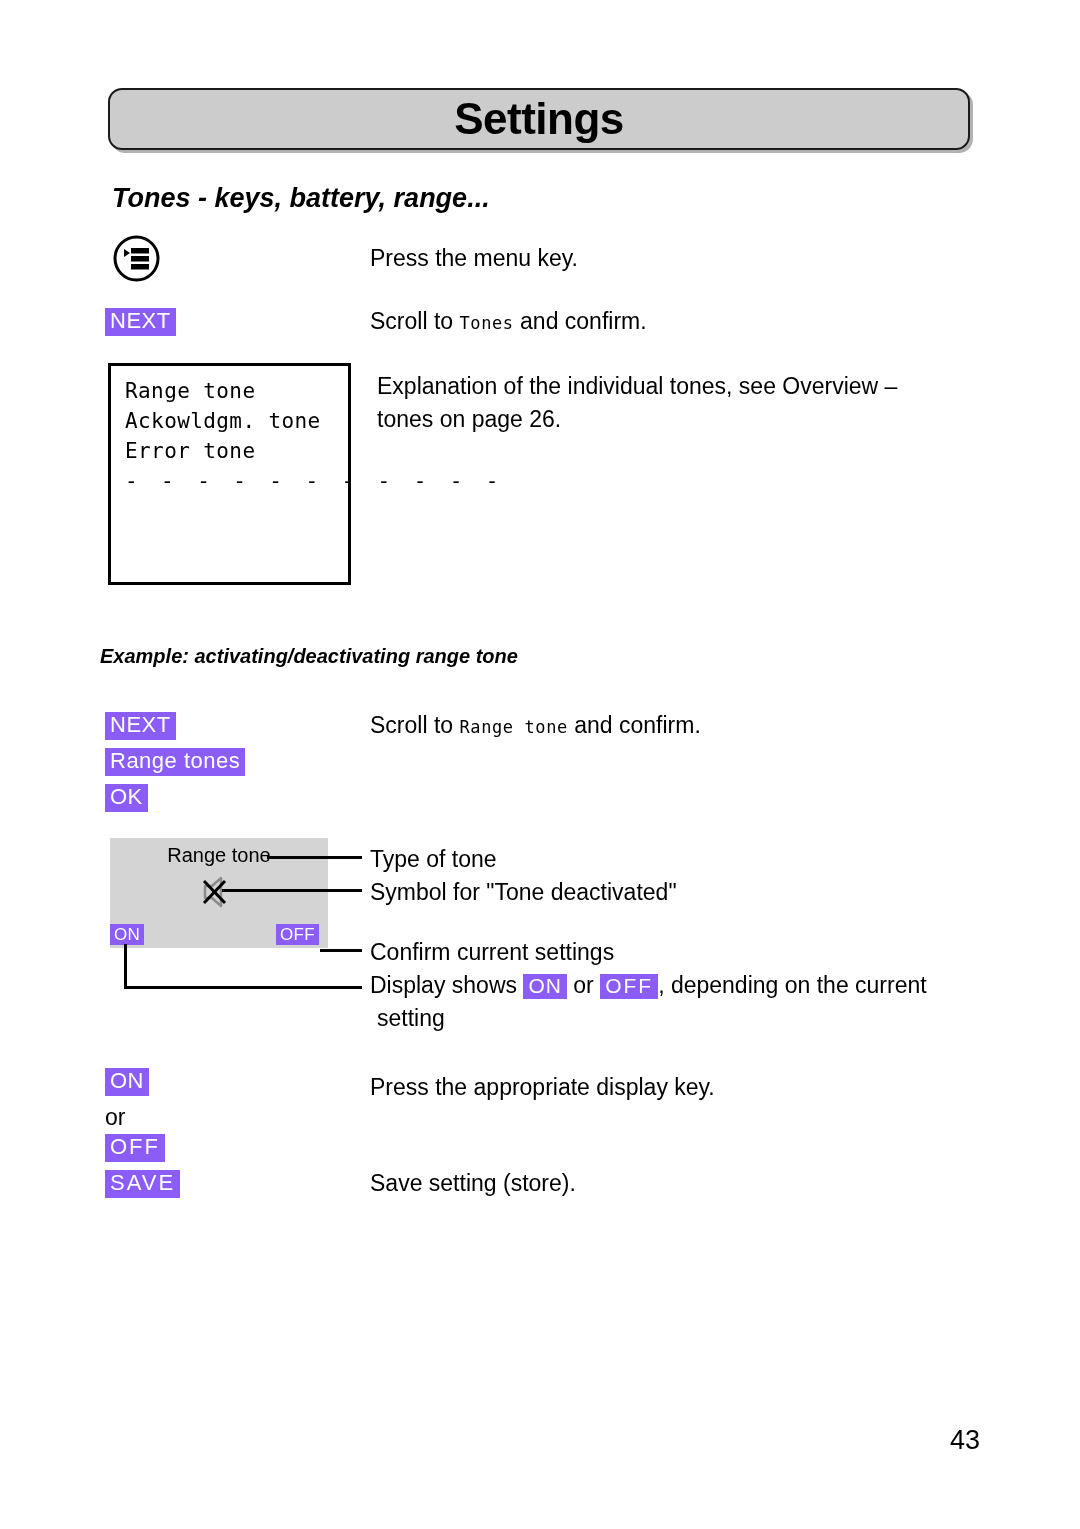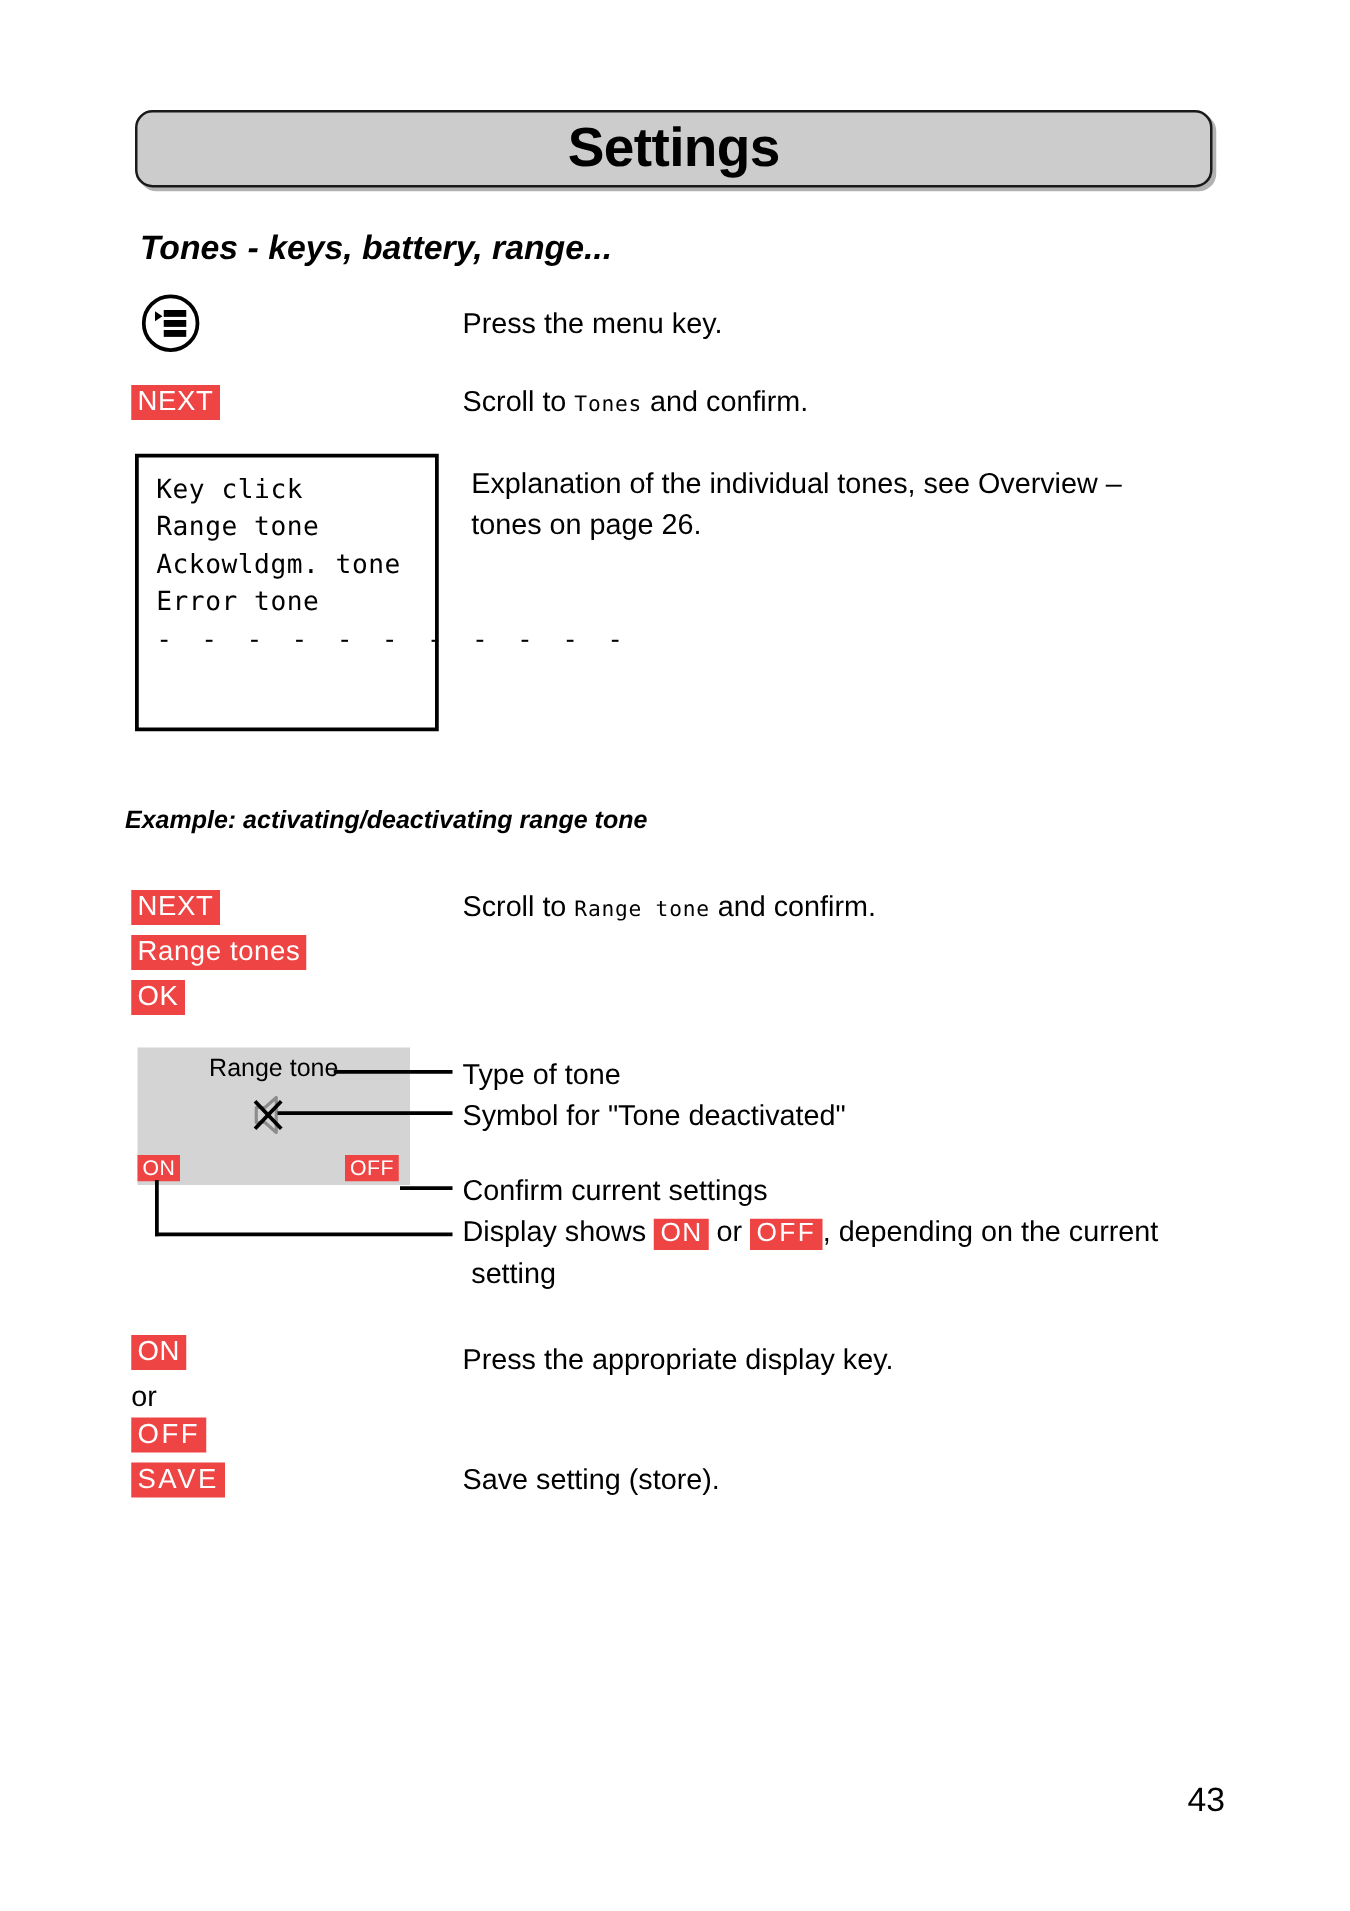--- a/index.html
+++ b/index.html
@@ -62,21 +62,21 @@
     position: absolute;
     left: 113px;
     top: 235px;
     width: 47px;
     height: 47px;
   }
 
   
   .badge {
     display: inline-block;
-    background: #ef4444;
+    background: #8b5cf6;
     color: #ffffff;
     font-size: 22px;
     line-height: 1.12;
     padding: 1px 5px 2px 5px;
     white-space: nowrap;
     letter-spacing: 0.5px;
   }
   .badge.sm {
     font-size: 17px;
     padding: 1px 4px 1px 4px;
@@ -202,21 +202,20 @@
 <div class="row-right" style="left:370px; top:242px;">Press the menu key.</div>
 
 <div class="row-left" style="left:105px; top:308px;">
   <span class="badge">NEXT</span>
 </div>
 <div class="row-right" style="left:370px; top:305px; white-space:nowrap;">
   <span>Scroll to </span><span class="lcd">Tones</span><span> and confirm.</span>
 </div>
 
 <div class="lcdbox">
-  <div class="line">Key click</div>
   <div class="line">Range tone</div>
   <div class="line">Ackowldgm. tone</div>
   <div class="line">Error tone</div>
   <div class="dashes">- - - - - - - - - - -</div>
 </div>
 
 <div class="row-right" style="left:377px; top:370px;">Explanation of the individual tones, see Overview –</div>
 <div class="row-right" style="left:377px; top:403px;">tones on page 26.</div>
 
 <div class="sec-heading" id="heading-example">Example: activating/deactivating range tone</div>

